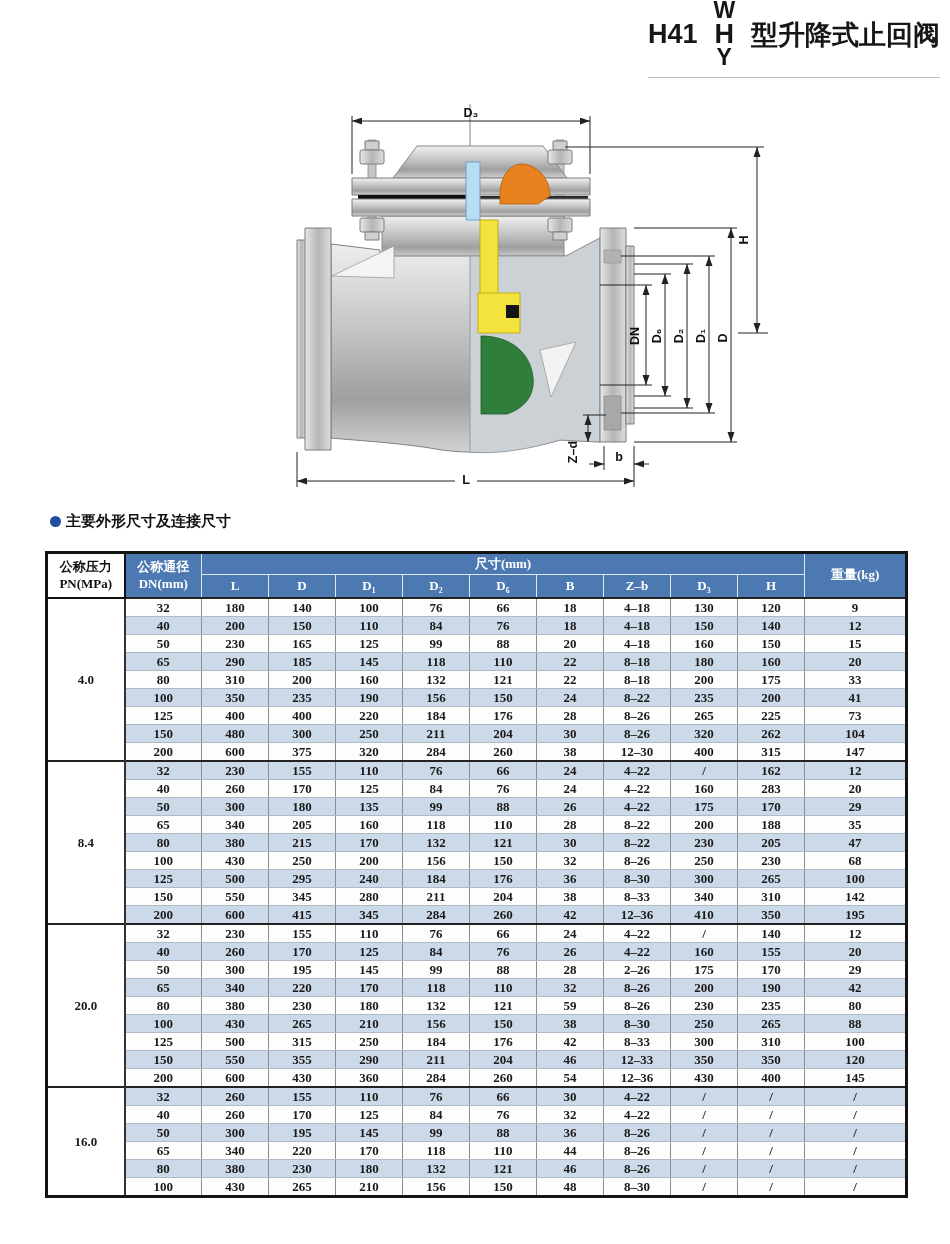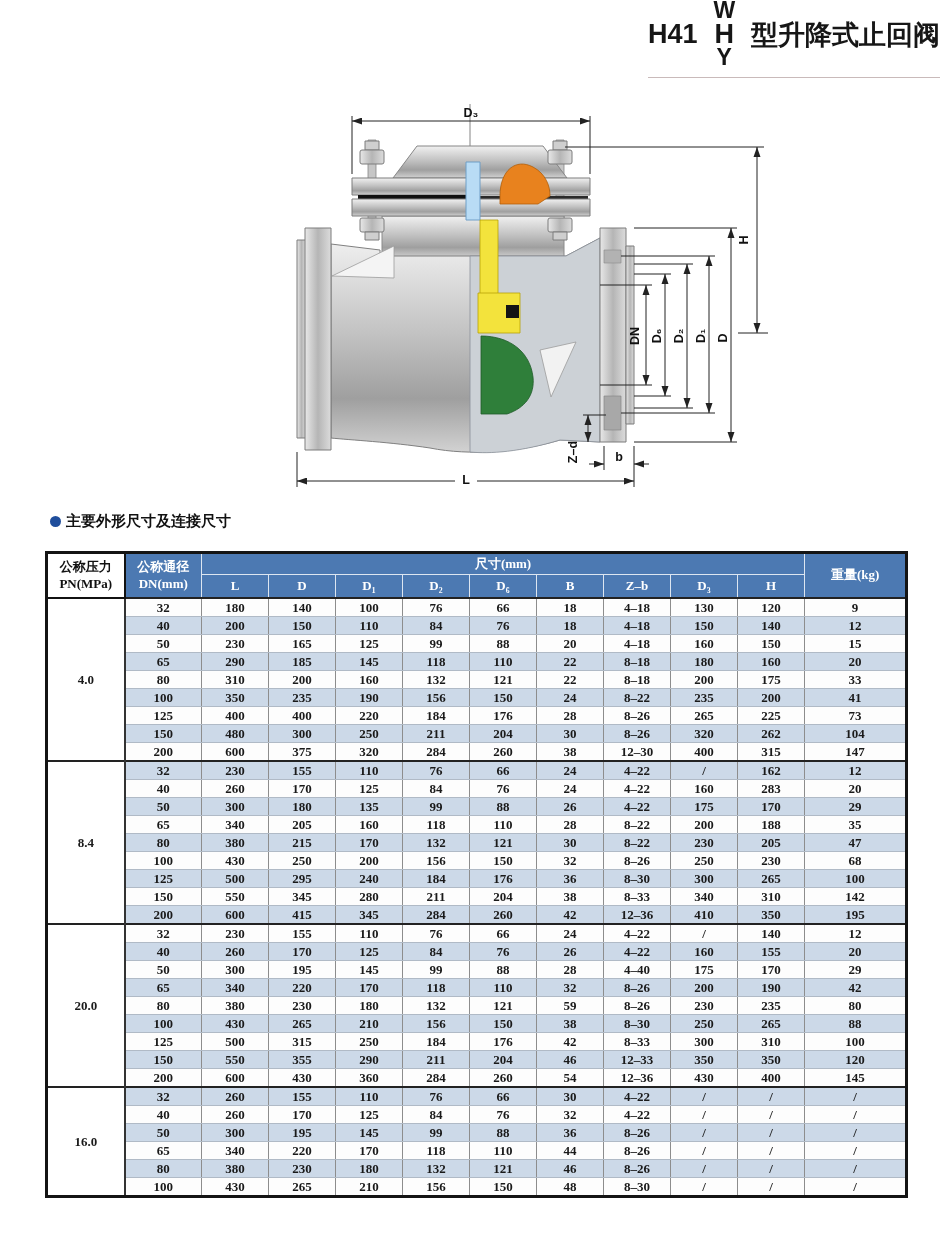--- a/index.html
+++ b/index.html
@@ -497,21 +497,21 @@
             <td>20</td>
           </tr>
           <tr>
             <td>50</td>
             <td>300</td>
             <td>195</td>
             <td>145</td>
             <td>99</td>
             <td>88</td>
             <td>28</td>
-            <td>4–40</td>
+            <td>2–26</td>
             <td>175</td>
             <td>170</td>
             <td>29</td>
           </tr>
           <tr class="alt">
             <td>65</td>
             <td>340</td>
             <td>220</td>
             <td>170</td>
             <td>118</td>

